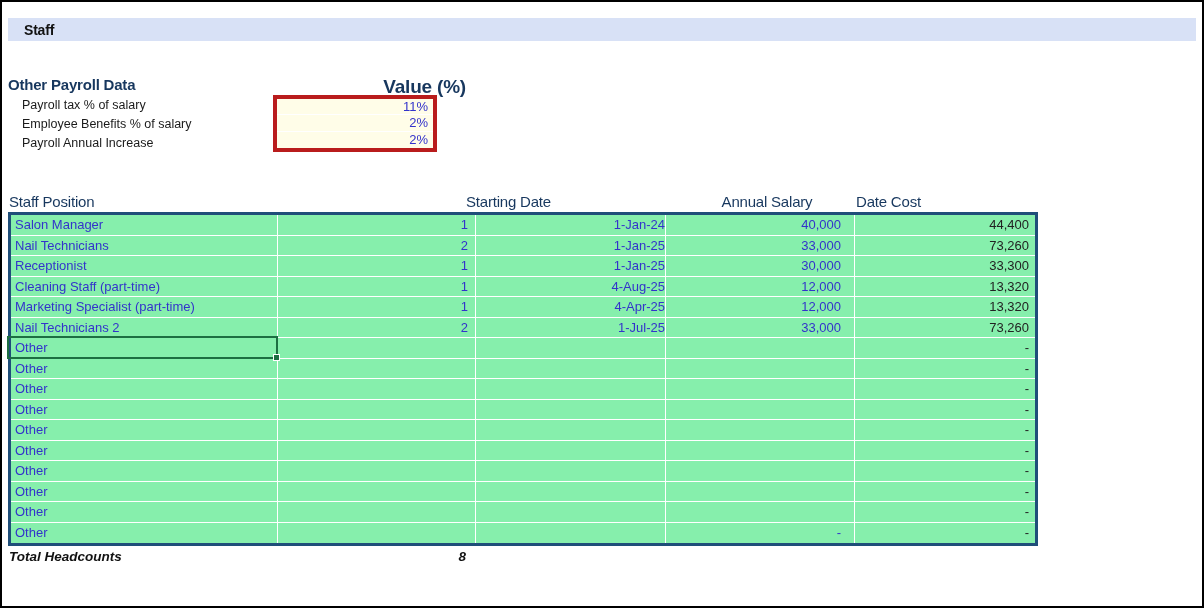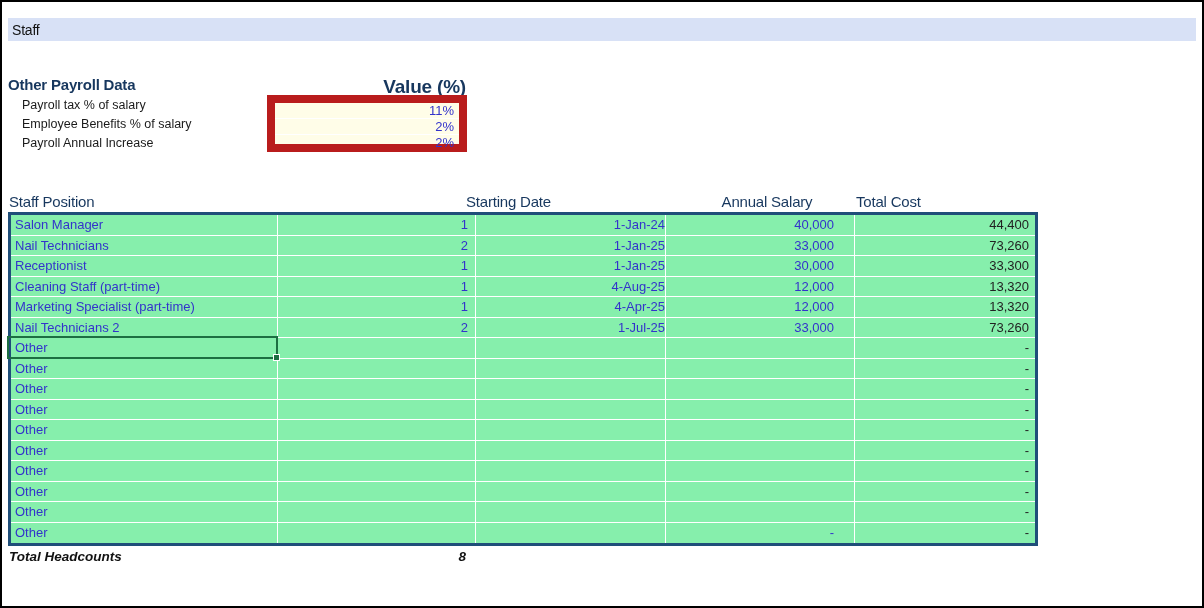--- a/index.html
+++ b/index.html
@@ -13,22 +13,22 @@
   .frame {
     position:absolute; inset:0;
     border:2px solid #000;
     pointer-events:none;
   }
   
   .staff-bar {
     position:absolute; left:8px; top:18px; width:1188px; height:23px;
     background:#d8e1f6;
     display:flex; align-items:center;
-    padding-left:4px;
-    font-size:14px; font-weight:normal; color:#111;
+    padding-left:16px;
+    font-size:14px; font-weight:bold; color:#111;
     letter-spacing:-0.2px;
   }
   
   .payroll-title {
     position:absolute; left:8px; top:76px;
     font-size:15px; font-weight:bold; color:#17375e;
     letter-spacing:-0.2px;
   }
   .value-header {
     position:absolute; left:273px; top:76px; width:193px;
@@ -38,22 +38,22 @@
   }
   .payroll-labels {
     position:absolute; left:22px; top:96px; width:250px;
   }
   .payroll-labels .lbl {
     height:19px; line-height:19px;
     font-size:12.5px; color:#1a1a1a;
     white-space:nowrap;
   }
   .value-box {
-    position:absolute; left:267px; top:95px; width:200px; height:57px;
-    border:8px solid #b91c1c;
+    position:absolute; left:273px; top:95px; width:164px; height:57px;
+    border:4px solid #b91c1c;
     background:#fffde8;
     display:grid; grid-template-rows:repeat(3,1fr);
   }
   .value-box .vcell {
     border-bottom:1px solid #ffffff;
     display:flex; align-items:center; justify-content:flex-end;
     padding-right:5px;
     font-size:13px; color:#3333cb;
   }
   .value-box .vcell:last-child { border-bottom:none; }
@@ -84,21 +84,21 @@
   .tcell {
     border-right:1px solid #ffffff;
     font-size:13px; color:#3333cb;
     display:flex; align-items:center;
     white-space:nowrap; overflow:hidden;
   }
   .tcell:last-child { border-right:none; }
   .c-pos  { padding-left:4px; }
   .c-emp  { justify-content:flex-end; padding-right:7px; }
   .c-date { justify-content:flex-end; }
-  .c-sal  { justify-content:flex-end; padding-right:20px; }
+  .c-sal  { justify-content:flex-end; padding-right:13px; }
   .c-cost { justify-content:flex-end; padding-right:6px; color:#222222; }
   
   .selection {
     position:absolute; left:7px; top:336px; width:271px; height:23px;
     border:2px solid #1d6f42;
     pointer-events:auto;
   }
   .selection .handle {
     position:absolute; right:-4px; bottom:-4px;
     width:7px; height:7px;
@@ -139,21 +139,21 @@
 
   <div class="vcell">2%</div>
 
   <div class="vcell">2%</div>
 </div>
 
 <div class="th th-pos">Staff Position</div>
 <div class="th th-emp">No. of Employees</div>
 <div class="th th-date">Starting Date</div>
 <div class="th th-sal">Annual Salary</div>
-<div class="th th-cost">Total Cost</div>
+<div class="th th-cost">Date Cost</div>
 
 <div class="staff-table">
   <div class="trow">
     <div class="tcell c-pos">Salon Manager</div>
     <div class="tcell c-emp">1</div>
     <div class="tcell c-date">1-Jan-24</div>
     <div class="tcell c-sal">40,000</div>
     <div class="tcell c-cost">44,400</div>
   </div>
 

